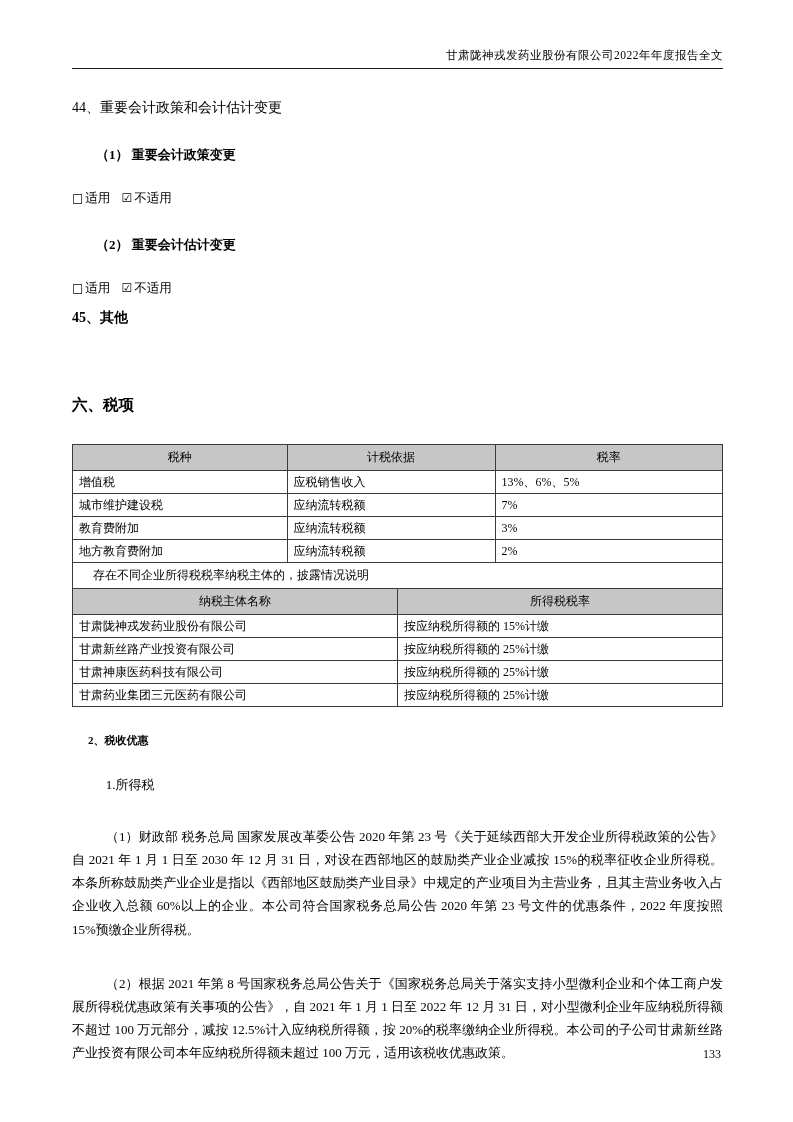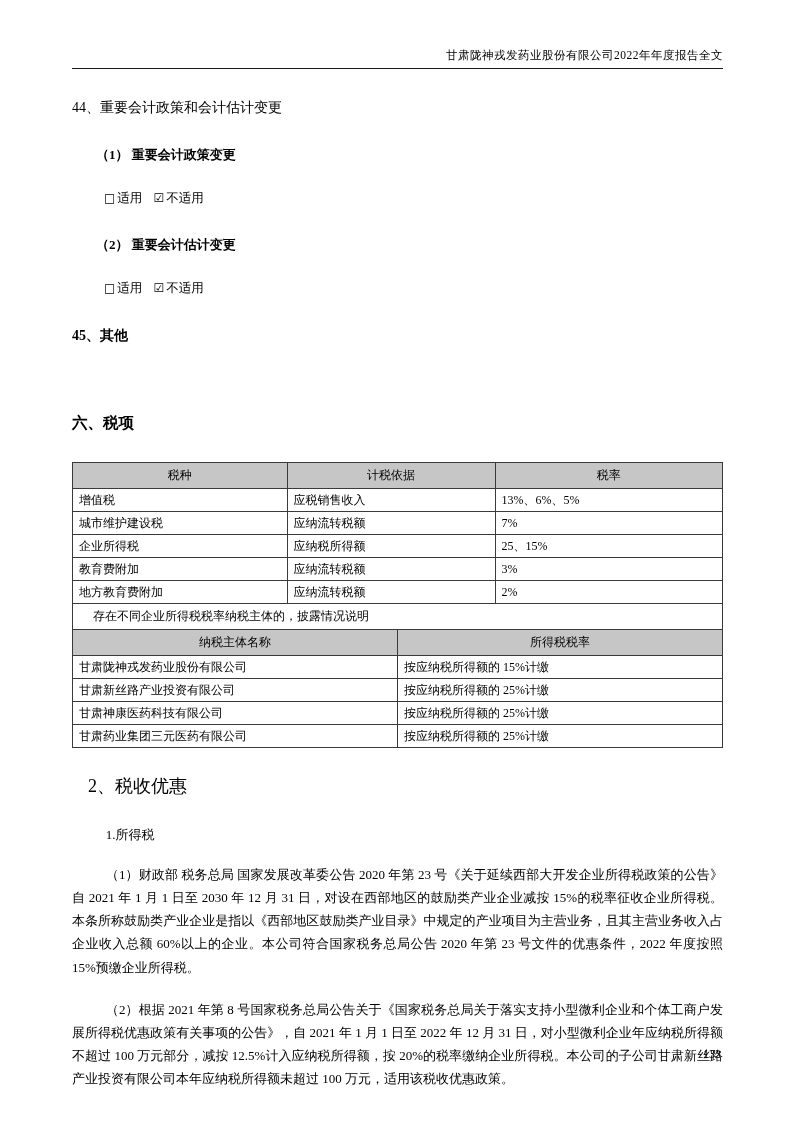--- a/index.html
+++ b/index.html
@@ -16,31 +16,31 @@
     }
     .doc-header {
       text-align: right;
       font-size: 11.5px;
       letter-spacing: 0.5px;
       padding-bottom: 5px;
       border-bottom: 1.5px solid #1a1a1a;
     }
     .h-44 { font-weight: normal; font-size: 14px; margin-top: 30px; }
     .h-sub { font-weight: bold; font-size: 13px; margin: 29px 0 0 24px; }
-    .option-line { font-size: 12.5px; margin-top: 26px; margin-left: 32px; }
+    .option-line { font-size: 12.5px; margin-top: 26px; }
     .option-line .cb {
       font-family: "DejaVu Sans", sans-serif;
       font-size: 12px;
       margin-right: 2px;
     }
     .option-line .opt2 { margin-left: 8px; }
-    .h-45 { font-weight: bold; font-size: 14px; margin-top: 30px; }
+    .h-45 { font-weight: bold; font-size: 14px; margin-top: 12px; }
     .h-six { font-weight: bold; font-size: 15.5px; margin-top: 68px; }
     .h-minor { font-weight: bold; font-size: 13px; margin: 36px 0 0 16px; }
-    .h-minor2 { font-weight: normal; font-size: 18px; margin: 26px 0 0 16px; }
+    .h-minor2 { font-weight: bold; font-size: 11px; margin: 26px 0 0 16px; }
 
     .tbl-wrap { margin-top: 28px; }
     table.tbl {
       width: 100%;
       border-collapse: collapse;
       font-size: 12px;
       table-layout: fixed;
     }
     table.tbl th {
       background: #c6c6c6;
@@ -62,21 +62,21 @@
       font-size: 12px;
       padding: 4px 20px;
     }
 
     .income-label { font-size: 13px; margin-top: 28px; text-indent: 2.6em; }
     .para {
       font-size: 13px;
       line-height: 1.78;
       text-align: justify;
       text-indent: 2.6em;
-      margin-top: 19px;
+      margin-top: 31px;
     }
     .page-num {
       position: absolute;
       right: 72px;
       bottom: 60px;
       font-size: 12px;
     }
   </style>
 </head>
 <body>
@@ -125,25 +125,20 @@
           <td>增值税</td>
           <td>应税销售收入</td>
           <td>13%、6%、5%</td>
         </tr>
         <tr>
           <td>城市维护建设税</td>
           <td>应纳流转税额</td>
           <td>7%</td>
         </tr>
         <tr>
-          <td>企业所得税</td>
-          <td>应纳税所得额</td>
-          <td>25、15%</td>
-        </tr>
-        <tr>
           <td>教育费附加</td>
           <td>应纳流转税额</td>
           <td>3%</td>
         </tr>
         <tr>
           <td>地方教育费附加</td>
           <td>应纳流转税额</td>
           <td>2%</td>
         </tr>
       </tbody>

